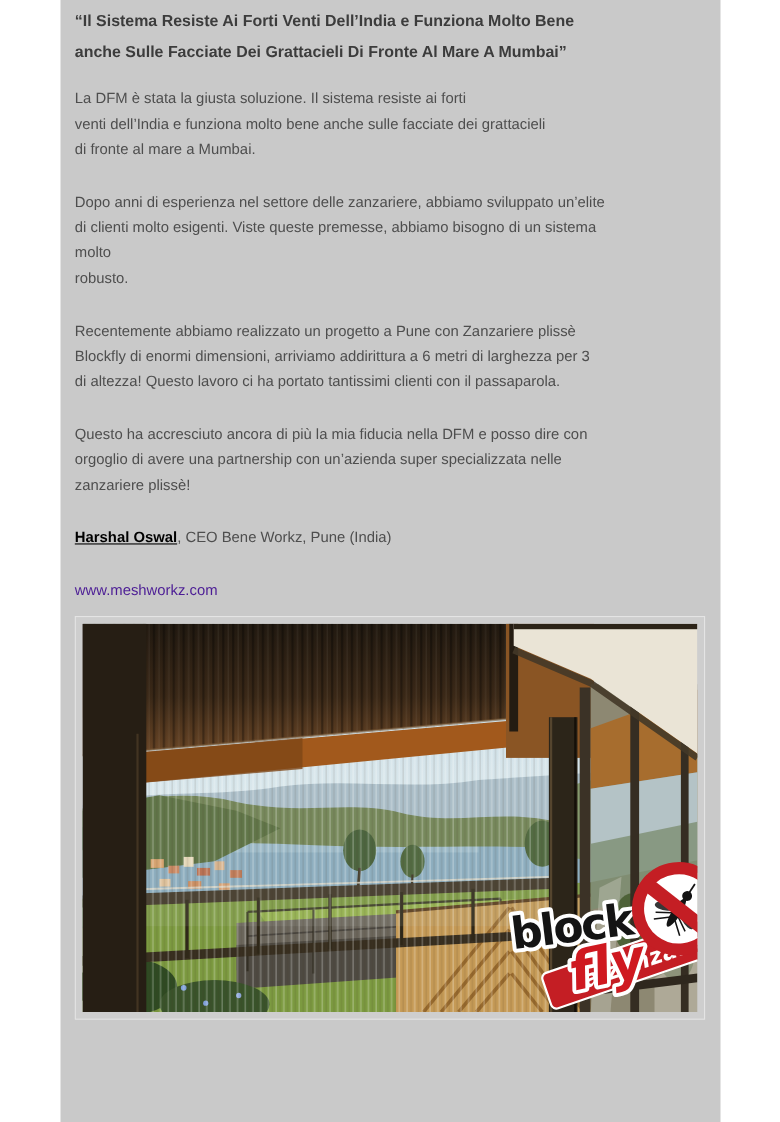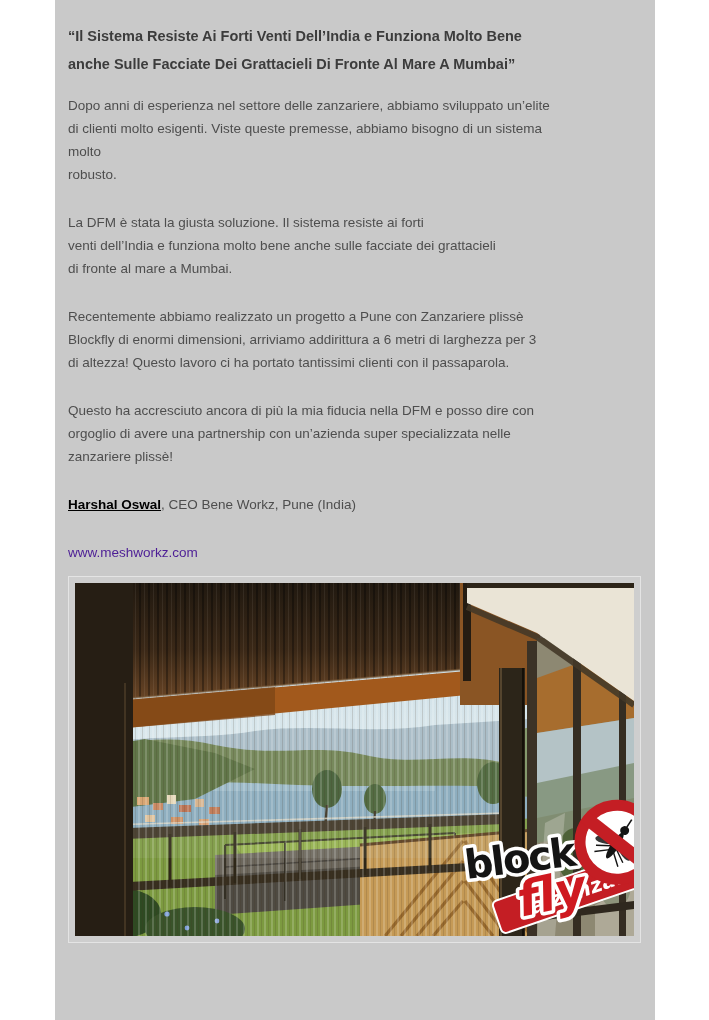--- a/index.html
+++ b/index.html
@@ -2,21 +2,21 @@
 <html><head>
 <meta charset="utf-8">
 <style>
   html,body{margin:0;padding:0;}
   body{
     width:709px;height:1020px;overflow:hidden;background:#ffffff;
     font-family:"Liberation Sans",sans-serif;position:relative;
   }
   .panel{
     position:absolute;left:55px;top:0;width:600px;height:1020px;
-    background:#c9c9c9;box-sizing:border-box;padding:22px 13px;
+    background:#c9c9c9;box-sizing:border-box;padding:6px 13px;
   }
   .title{
     font-size:14.5px;line-height:28px;font-weight:bold;color:#3c3c3c;
     margin:0 0 16px 0;white-space:pre-line;
   }
   .para{
     font-size:13.5px;line-height:23px;color:#4e4e4e;
     margin:0 0 25px 0;white-space:pre-line;
   }
   .sig{font-size:13.5px;line-height:23px;color:#4e4e4e;margin:0 0 25px 0;}
@@ -32,27 +32,27 @@
   .photo-frame svg{display:block;}
 </style>
 </head>
 <body>
 
 <div class="panel">
 
   <h1 class="title">“Il Sistema Resiste Ai Forti Venti Dell’India e Funziona Molto Bene
 anche Sulle Facciate Dei Grattacieli Di Fronte Al Mare A Mumbai”</h1>
 
+  <p class="para">La DFM è stata la giusta soluzione. Il sistema resiste ai forti
+venti dell’India e funziona molto bene anche sulle facciate dei grattacieli
+di fronte al mare a Mumbai.</p>
   <p class="para">Dopo anni di esperienza nel settore delle zanzariere, abbiamo sviluppato un’elite
 di clienti molto esigenti. Viste queste premesse, abbiamo bisogno di un sistema
 molto
 robusto.</p>
-  <p class="para">La DFM è stata la giusta soluzione. Il sistema resiste ai forti
-venti dell’India e funziona molto bene anche sulle facciate dei grattacieli
-di fronte al mare a Mumbai.</p>
   <p class="para">Recentemente abbiamo realizzato un progetto a Pune con Zanzariere plissè
 Blockfly di enormi dimensioni, arriviamo addirittura a 6 metri di larghezza per 3
 di altezza! Questo lavoro ci ha portato tantissimi clienti con il passaparola.</p>
   <p class="para">Questo ha accresciuto ancora di più la mia fiducia nella DFM e posso dire con
 orgoglio di avere una partnership con un’azienda super specializzata nelle
 zanzariere plissè!</p>
 
   <p class="sig"><b>Harshal Oswal</b><span>, CEO Bene Workz, Pune (India)</span></p>
 
   <a class="link">www.meshworkz.com</a>

